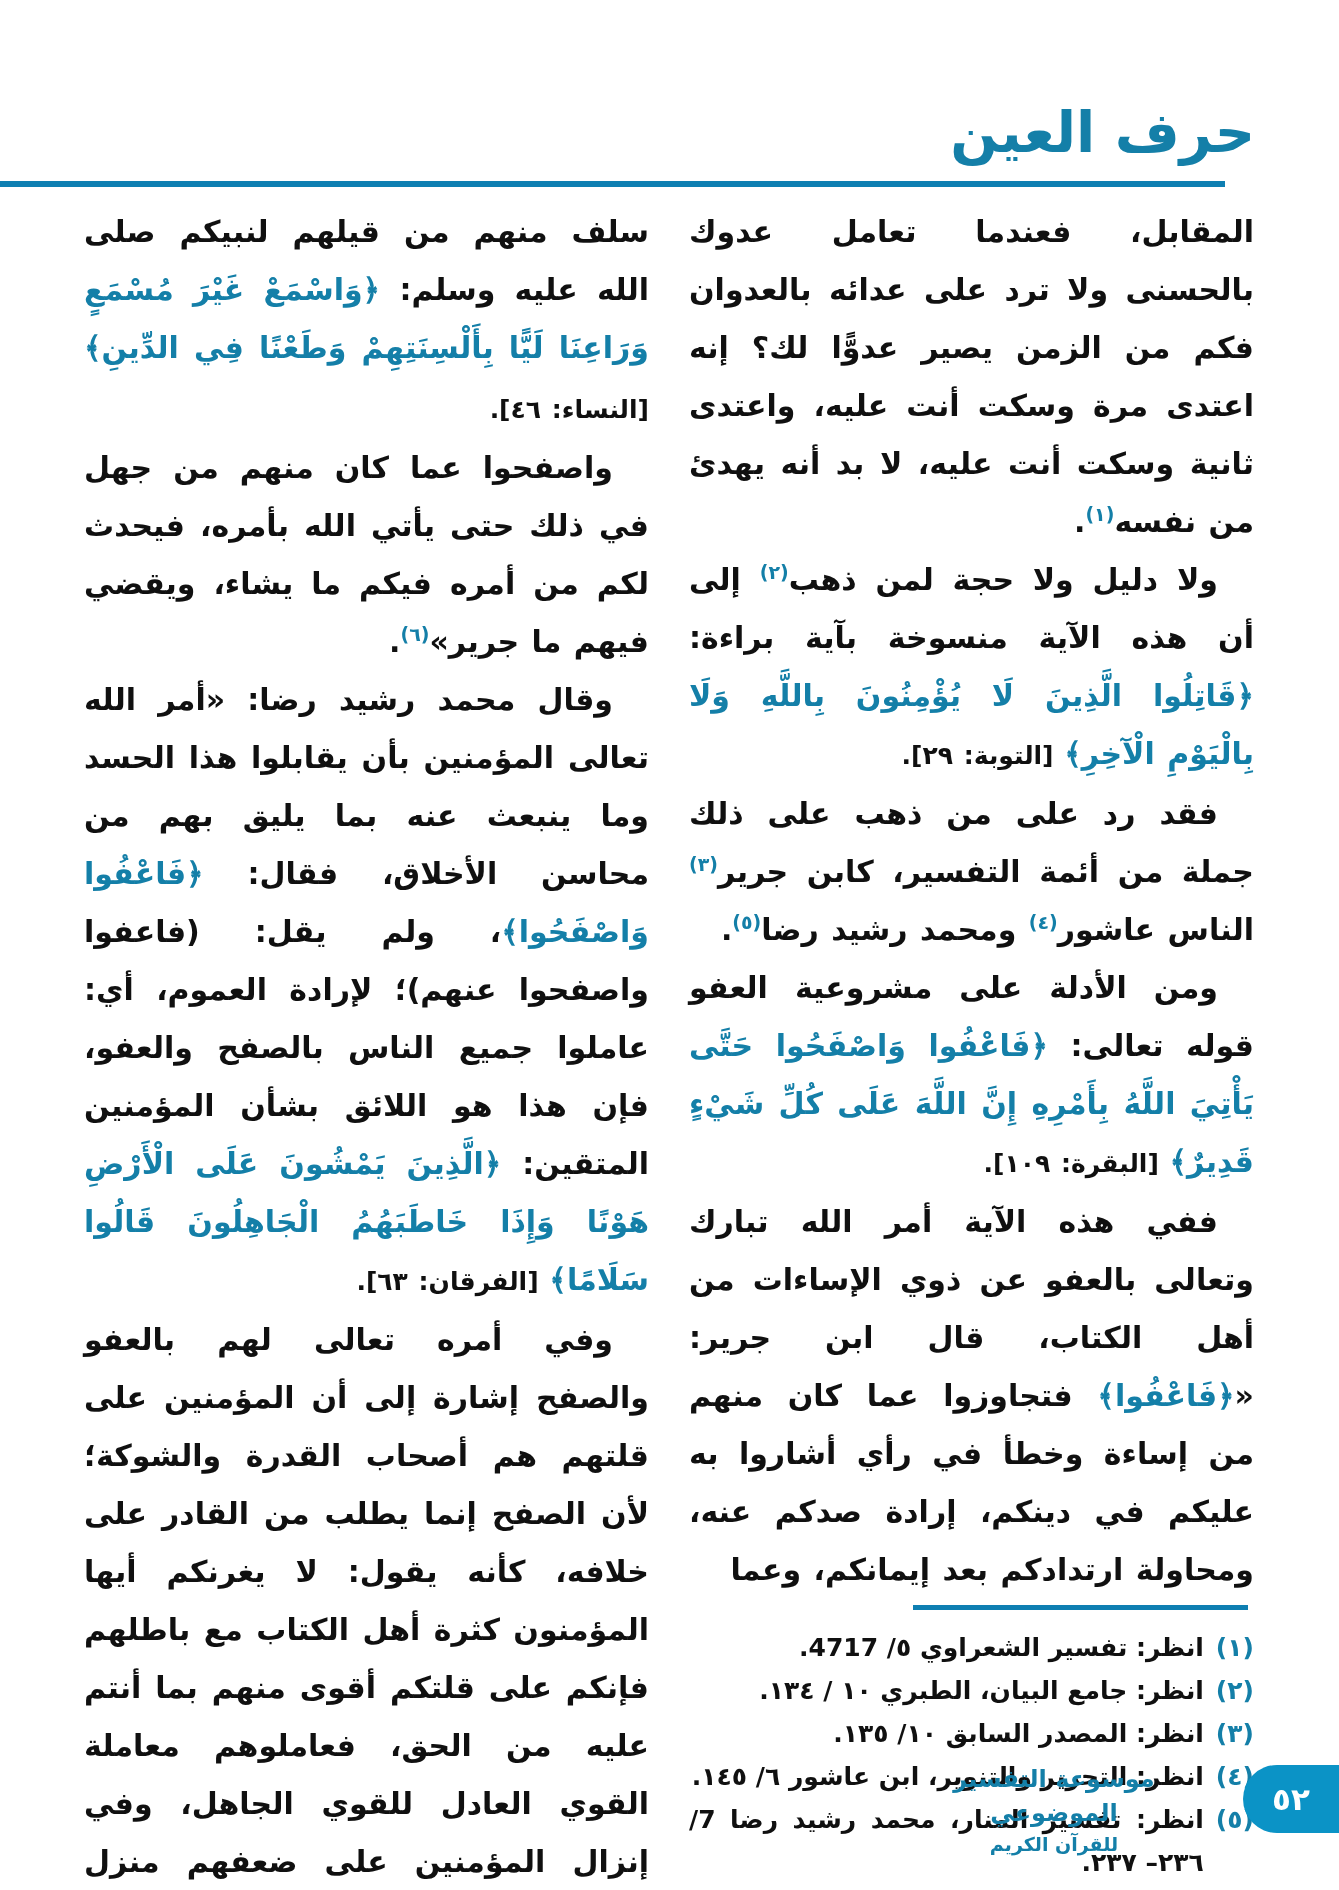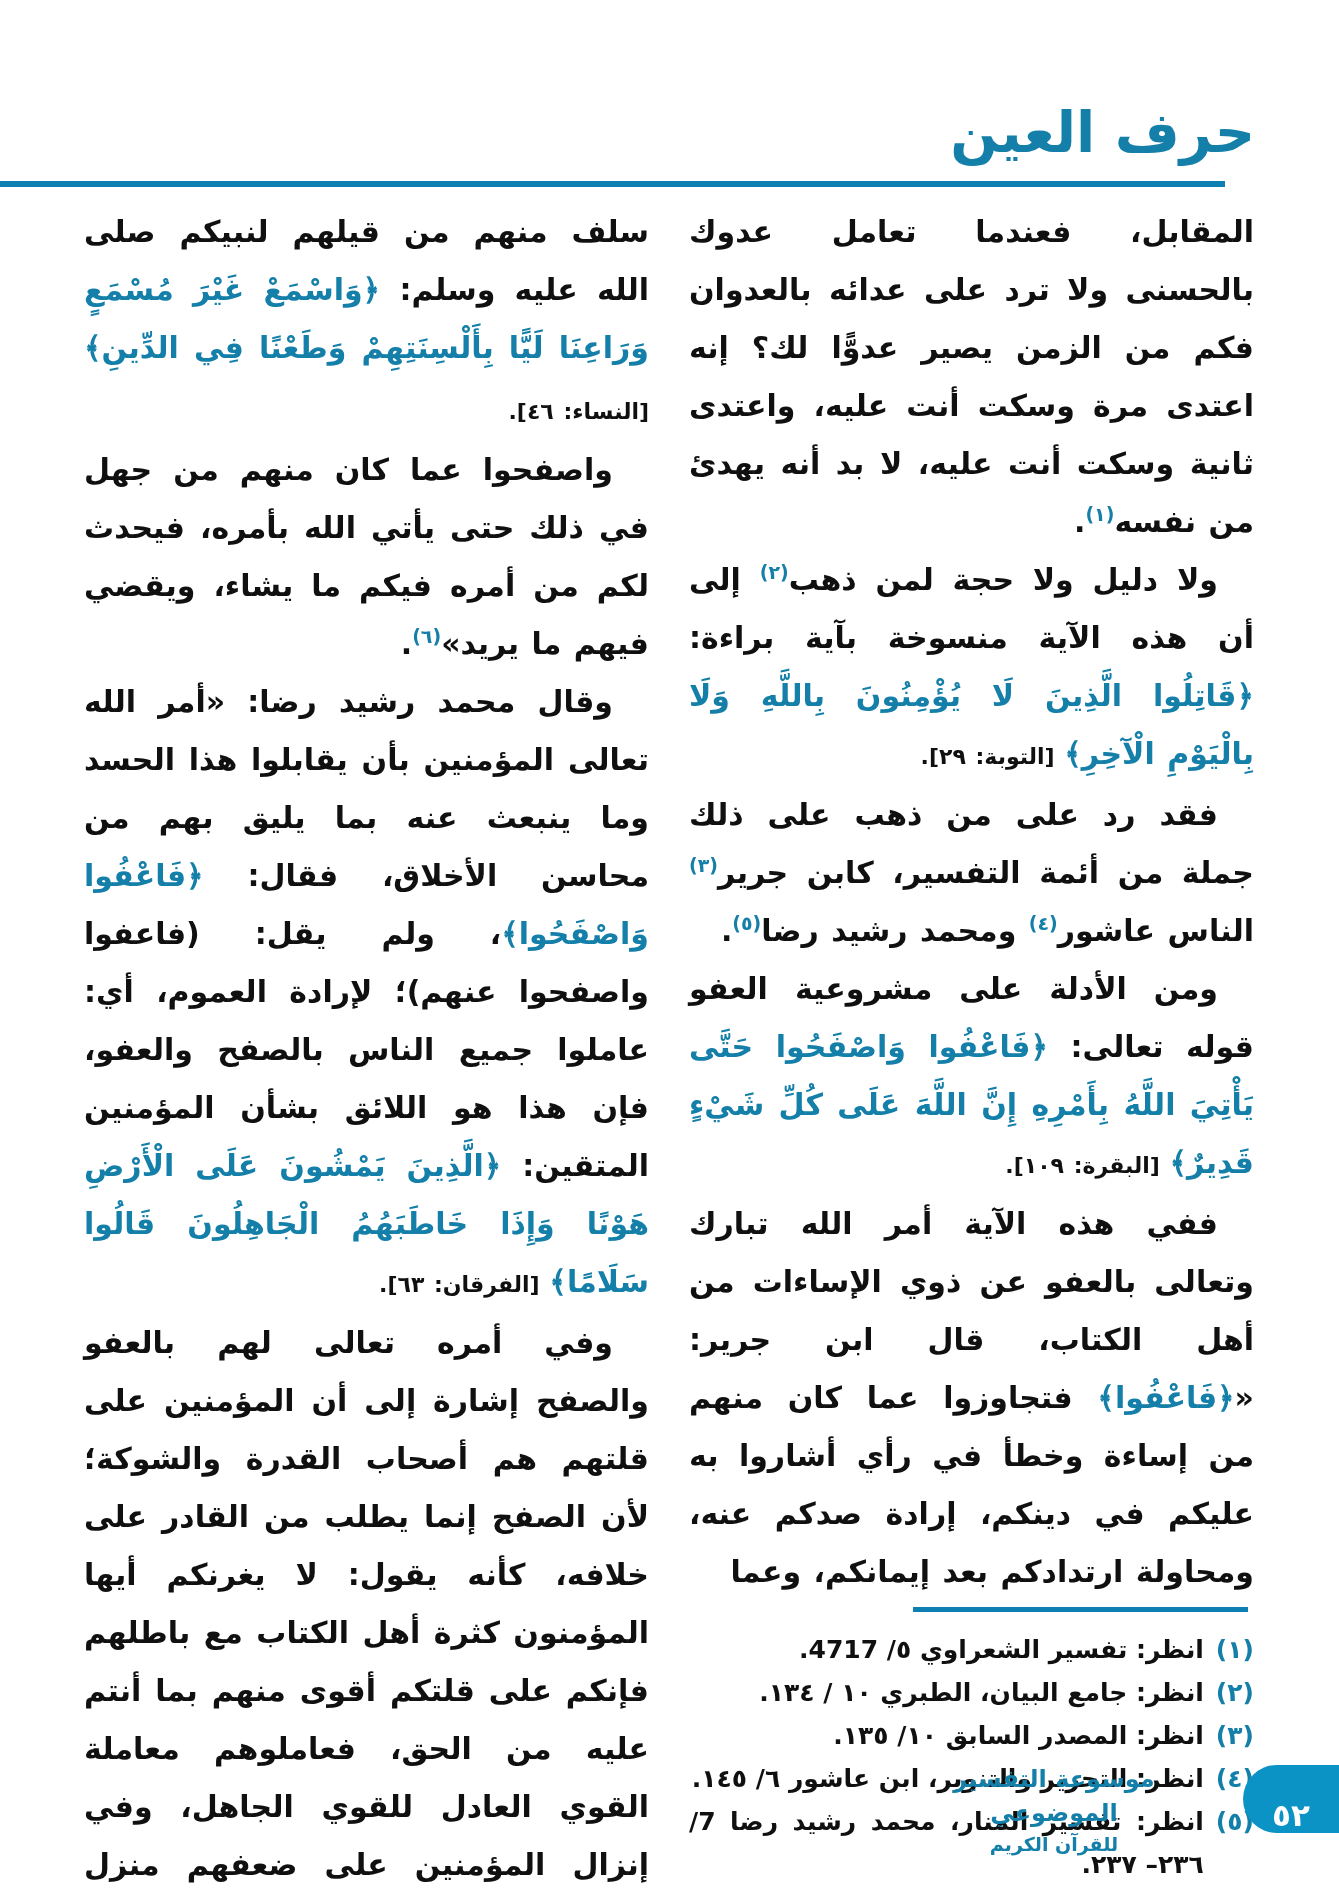--- a/index.html
+++ b/index.html
@@ -21,40 +21,40 @@
     position:absolute; top:203px; right:85px; width:1170px; height:1562px;
     display:flex; gap:40px;
   }
   .col { width:565px; display:flex; flex-direction:column; }
   .para {
     margin:0; font-size:30px; line-height:58px; font-weight:bold;
     text-align:justify; word-spacing:2px;
   }
   .para.indent { text-indent:36px; }
   .quran  { color:var(--accent,#147fa8); }
-  .ref    { font-size:22px; }
+  .ref    { font-size:25px; }
   .fnmark { color:var(--accent,#147fa8); font-size:19px; vertical-align:super; line-height:0; }
   .fn-block { margin-top:auto; padding-top:6px; }
   .fn-sep {
     width:335px; height:5px; background:var(--rule,#0e7fb2); margin:0 6px 16px 0;
   }
   .fn-item { display:flex; gap:12px; font-size:25px; line-height:43px; font-weight:bold; }
   .fn-num  { color:var(--accent,#147fa8); white-space:nowrap; }
   .fn-text { flex:1; text-align:justify; }
   .footer-logo {
     position:absolute; top:1762px; right:150px; width:270px; text-align:center;
     color:var(--accent,#147fa8); font-weight:bold;
   }
   .logo-line1 { font-size:24px; line-height:34px; letter-spacing:-1px; }
   .logo-line2 { font-size:19px; line-height:28px; }
   .page-badge {
     position:absolute; top:1765px; right:0; width:96px; height:68px;
     background:var(--badge,#0b93c6); border-radius:34px 0 0 34px;
     color:#ffffff; font-size:31px; font-weight:bold;
-    display:flex; align-items:flex-end; justify-content:center;
+    display:flex; align-items:center; justify-content:center;
   }
 </style>
 </head>
 <body>
 
 <div class="page">
 
   <div class="section-title">حرف العين</div>
 
   <div class="header-rule"></div>
@@ -90,21 +90,21 @@
           <div class="fn-item">
             <span class="fn-num">(٥)</span>
             <span class="fn-text">انظر: تفسير المنار، محمد رشيد رضا 7/ ٢٣٦– ٢٣٧.</span>
           </div>
         </div>
     </section>
 
     <section class="col">
       <div class="col-body">
           <p class="para"><span>سلف منهم من قيلهم لنبيكم صلى الله عليه وسلم: </span><span class="quran">﴿وَاسْمَعْ غَيْرَ مُسْمَعٍ وَرَاعِنَا لَيًّا بِأَلْسِنَتِهِمْ وَطَعْنًا فِي الدِّينِ﴾</span><span class="ref"> [النساء: ٤٦].</span></p>
-          <p class="para indent"><span>واصفحوا عما كان منهم من جهل في ذلك حتى يأتي الله بأمره، فيحدث لكم من أمره فيكم ما يشاء، ويقضي فيهم ما يريد»</span><span class="fnmark">(٦)</span><span>.</span></p>
+          <p class="para indent"><span>واصفحوا عما كان منهم من جهل في ذلك حتى يأتي الله بأمره، فيحدث لكم من أمره فيكم ما يشاء، ويقضي فيهم ما جرير»</span><span class="fnmark">(٦)</span><span>.</span></p>
           <p class="para indent"><span>وقال محمد رشيد رضا: «أمر الله تعالى المؤمنين بأن يقابلوا هذا الحسد وما ينبعث عنه بما يليق بهم من محاسن الأخلاق، فقال: </span><span class="quran">﴿فَاعْفُوا وَاصْفَحُوا﴾</span><span>، ولم يقل: (فاعفوا واصفحوا عنهم)؛ لإرادة العموم، أي: عاملوا جميع الناس بالصفح والعفو، فإن هذا هو اللائق بشأن المؤمنين المتقين: </span><span class="quran">﴿الَّذِينَ يَمْشُونَ عَلَى الْأَرْضِ هَوْنًا وَإِذَا خَاطَبَهُمُ الْجَاهِلُونَ قَالُوا سَلَامًا﴾</span><span class="ref"> [الفرقان: ٦٣].</span></p>
           <p class="para indent"><span>وفي أمره تعالى لهم بالعفو والصفح إشارة إلى أن المؤمنين على قلتهم هم أصحاب القدرة والشوكة؛ لأن الصفح إنما يطلب من القادر على خلافه، كأنه يقول: لا يغرنكم أيها المؤمنون كثرة أهل الكتاب مع باطلهم فإنكم على قلتكم أقوى منهم بما أنتم عليه من الحق، فعاملوهم معاملة القوي العادل للقوي الجاهل، وفي إنزال المؤمنين على ضعفهم منزل الأقوياء ووضع أهل الكتاب على كثرتهم موضع الضعفاء إيذان بأن أهل الحق هم المؤيدون بالعناية الإلهية،</span></p>
         </div>
 
     </section>
 
   </div>
 
   <div class="footer-logo">
     <div class="logo-line1">موسوعة التفسير الموضوعي</div>

